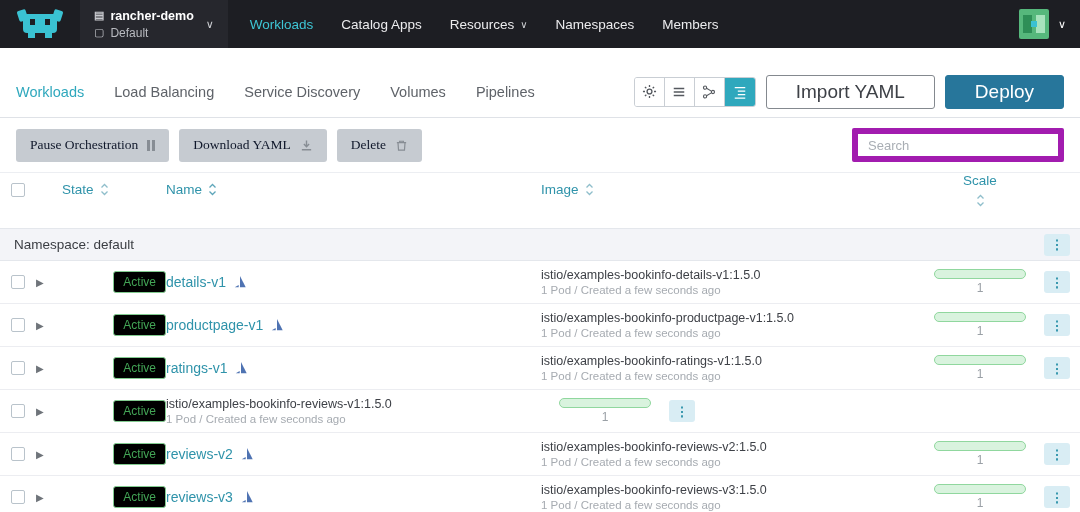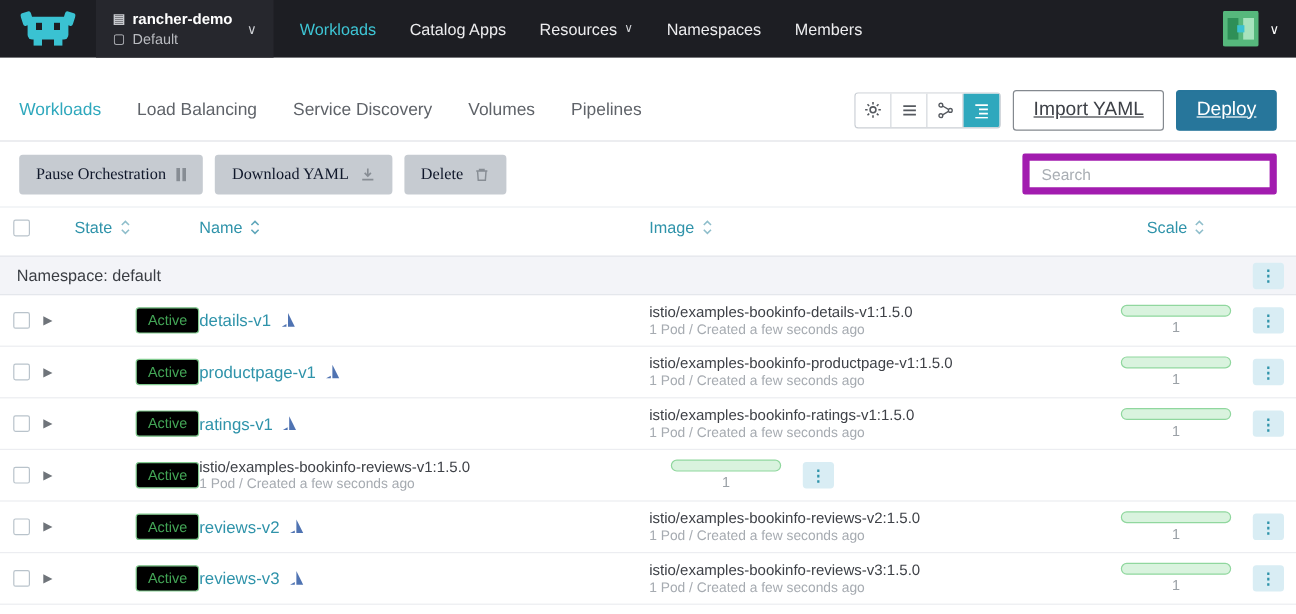--- a/index.html
+++ b/index.html
@@ -23,44 +23,44 @@
   
   .tabbar { height:70px; display:flex; align-items:center; padding:18px 16px 0; border-bottom:1px solid #dfe2e7; }
   .tabs { display:flex; gap:30px; font-size:14.5px; color:#5f6369; }
   .tab { cursor:pointer; }
   .tab.active { color:#2fa8bd; }
   .tab-actions { margin-left:auto; display:flex; align-items:center; gap:10px; }
   .icon-group { display:flex; border:1px solid #c9ced4; border-radius:3px; overflow:hidden; }
   .icon-btn { width:30px; height:28px; display:flex; align-items:center; justify-content:center; background:#fff; border-right:1px solid #c9ced4; color:#55595f; cursor:pointer; }
   .icon-btn:last-child { border-right:none; }
   .icon-btn.active { background:#2fa8bd; color:#fff; }
-  .btn { font-size:16px; border-radius:3px; height:34px; padding:0 16px; cursor:pointer; font-family:inherit;text-decoration:underline; }
+  .btn { font-size:19px; border-radius:3px; height:34px; padding:0 29px; cursor:pointer; font-family:inherit; }
   .btn-outline { background:#fff; border:1px solid #84898f; color:#3e4147; }
   .btn-primary { background:#27769b; border:1px solid #27769b; color:#fff; }
 
   
   .actionbar { display:flex; align-items:center; padding:10px 16px; gap:10px; }
   .btn-disabled { background:#c6cbd1; color:#0f172a; border:none; display:inline-flex; align-items:center; gap:9px; height:33px; padding:0 14px; border-radius:3px; font-size:13.5px; cursor:default; font-family:Liberation Serif, serif; }
   .search { margin-left:auto; width:212px; height:34px; border:6px solid #a21caf; border-radius:2px; padding:0 10px; font-size:13px; color:#333; outline:none; font-family:inherit; }
   .search::placeholder { color:#a9aeb4; }
 
   
   .c-check { width:36px; display:flex; justify-content:center; }
   .c-expand { width:26px; display:flex; align-items:center; }
   .c-state { width:104px;text-align:right; }
   .c-name { flex:1; display:flex; align-items:center; gap:7px; }
   .c-image { width:385px; }
   .c-scale { width:108px; display:flex; flex-direction:column; align-items:center; justify-content:center; }
   .c-menu { width:46px; display:flex; justify-content:center; }
 
   .thead { display:flex; align-items:center; height:34px; border-top:1px solid #eceef2; color:#2f93aa; font-size:13.5px; }
   .th-cell { display:flex; align-items:center; gap:6px; cursor:pointer; }
-  .thead .c-scale { flex-direction:row; gap:6px; }
-
-  .group-row { display:flex; align-items:center; height:33px; background:#f3f4f8; border-top:1px solid #e4e7ec; border-bottom:1px solid #e4e7ec; margin-top:7px; padding-left:14px; font-size:13.5px; color:#3a3d43; }
+  .thead .c-scale { flex-direction:column; gap:6px; }
+
+  .group-row { display:flex; align-items:center; height:33px; background:#f3f4f8; border-top:1px solid #e4e7ec; border-bottom:1px solid #e4e7ec; margin-top:22px; padding-left:14px; font-size:13.5px; color:#3a3d43; }
   .group-row .c-menu { margin-left:auto; }
 
   .trow { display:flex; align-items:center; height:43px; border-bottom:1px solid #ecedf1; }
   input[type=checkbox] { appearance:none; -webkit-appearance:none; width:14px; height:14px; border:1px solid #b9c3cb; border-radius:2px; background:#fff; cursor:pointer; }
   .caret { color:#6f747a; font-size:10px; cursor:pointer; }
   .badge { display:inline-block; padding:3px 9px; font-size:12px; color:#43a556; background:#000000; border:1px solid #82cb90; border-radius:3px; }
   .name-link { color:#2f93aa; font-size:14px; text-decoration:none; cursor:pointer; }
   .img-main { font-size:12.5px; color:#3e4147; }
   .img-sub { font-size:11.5px; color:#a6abb1; margin-top:2px; }
   .scale-bar { width:92px; height:10px; border-radius:5px; background:#d9f3de; border:1px solid #90d79e; }

